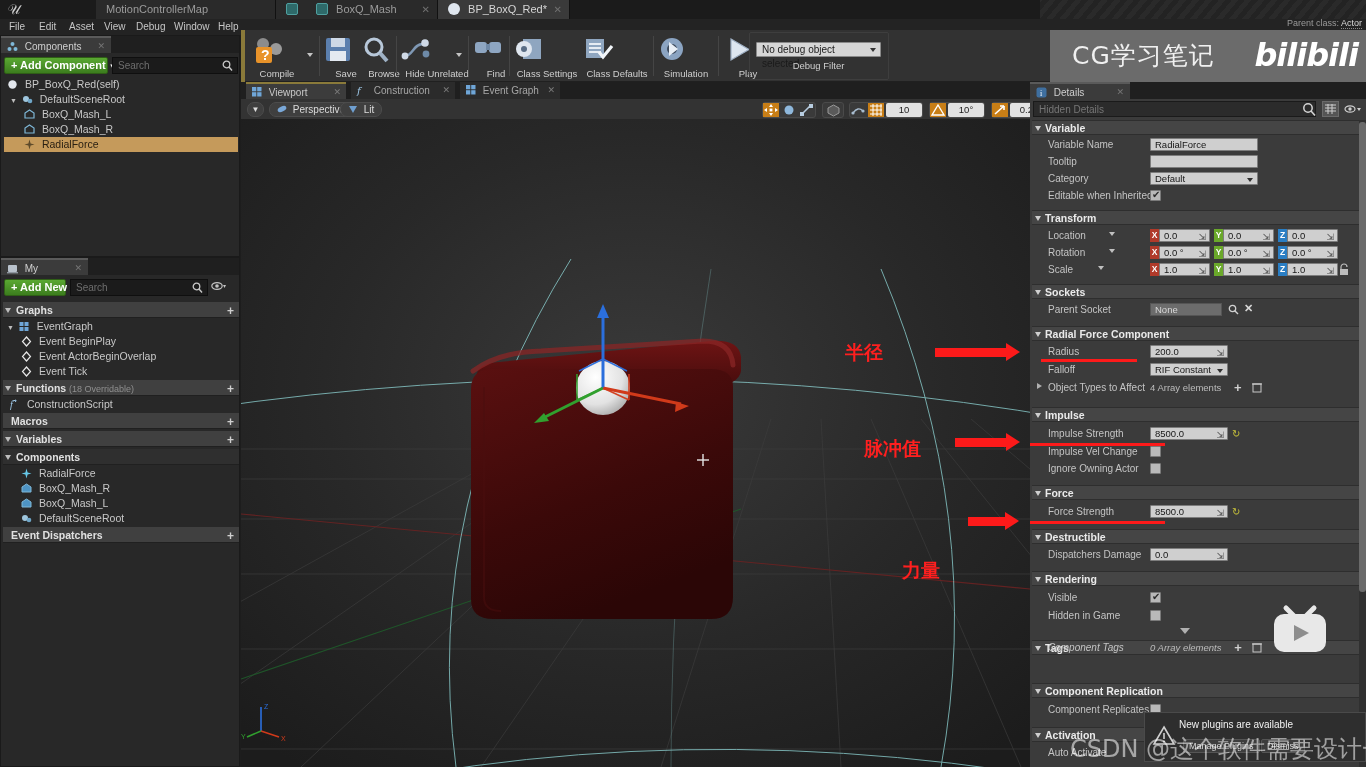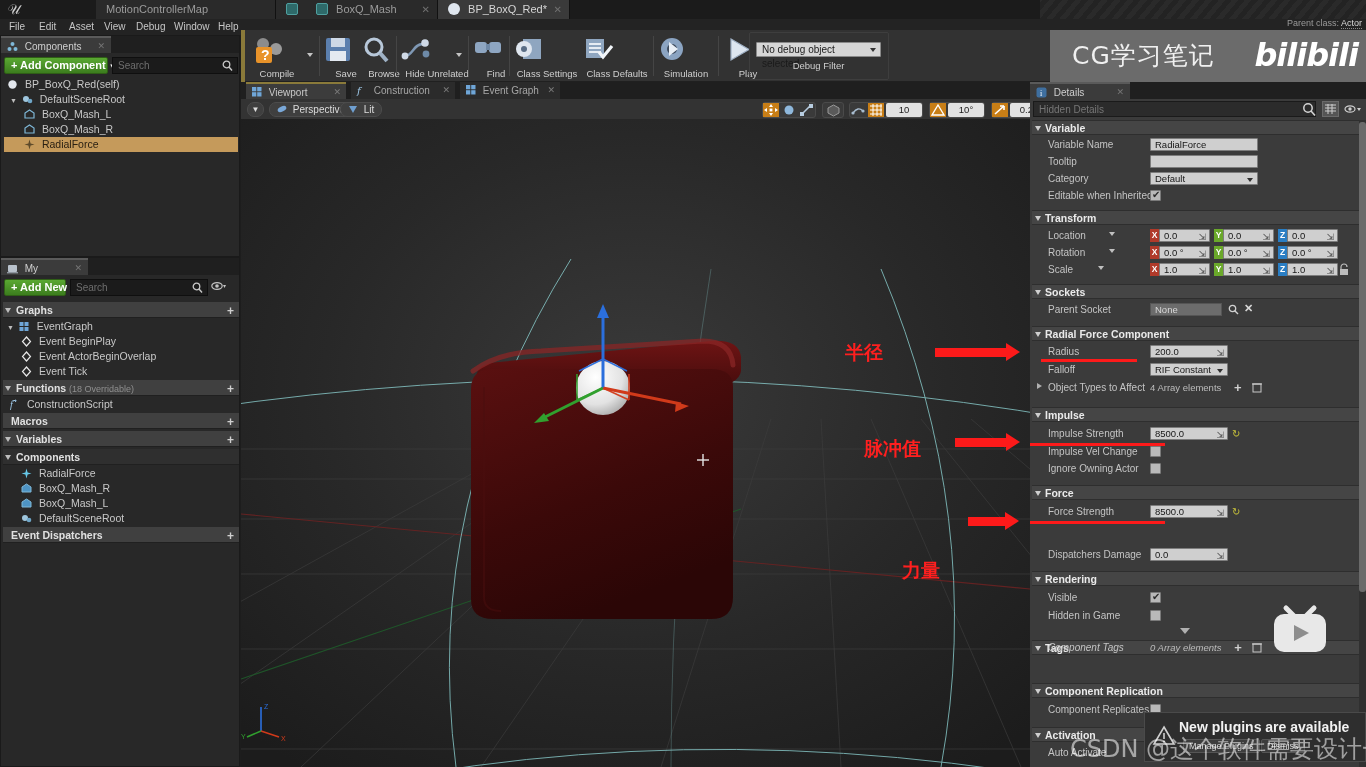--- a/index.html
+++ b/index.html
@@ -157,22 +157,22 @@
   .dvaltext { position:absolute; font-size:9.5px; color:#bdbdbd; line-height:17px; }
   .dsearch { position:absolute; left:3px; top:19px; width:283px; height:16px;
      background:#2b2b2b; border:1px solid #1a1a1a; color:#767676; font-size:10px;
      line-height:15px; padding-left:5px; }
   .scrollbar { position:absolute; right:0px; width:7px; background:#303030; }
   .scrollthumb { position:absolute; right:0px; width:7px; background:#6a6a6a; border-radius:3px;}
 
   
   .notif { position:absolute; left:1144px; top:712px; width:222px; height:50px;
      background:#2e2e2e; border:1px solid #4a4a4a; }
-  .notif .ntitle { position:absolute; left:34px; top:6px; font-size:14px;
-     font-weight:bold; color:#f2f2f2; }
+  .notif .ntitle { position:absolute; left:34px; top:6px; font-size:10px;
+     font-weight:normal; color:#f2f2f2; }
   .notif .nbtn { position:absolute; top:26px; height:14px; line-height:13px;
      font-size:9px; color:#d8d8d8; background:#3d3d3d; border:1px solid #555;
      padding:0 5px; border-radius:2px; }
 
   .playwm { position:absolute; left:1268px; top:602px; width:64px; height:56px; }
   .csdnwm { position:absolute; left:1070px; top:733px; font-size:24px;
      color:rgba(255,255,255,.55); white-space:nowrap; font-family:"DejaVu Sans",sans-serif; }
   svg { display:block; overflow:visible; }
 </style>
 </head>
@@ -1045,20 +1045,24 @@
     </div>
     <div class="drow" style="top:421px;">
       <div class="dlabel">Force Strength</div>
       <div class="dfield" style="left:118px;top:2px;width:78px;">
         <span>8500.0</span>
         <span class="spin">⇲</span>
       </div>
       <span style="position:absolute;left:200px;top:3px;color:#c8c23a;font-size:10px;">↻</span>
     </div>
 
+    <div class="dsect" style="top:447px;">
+      <span class="tri"></span>
+      <span>Destructible</span>
+    </div>
     <div class="drow" style="top:464px;">
       <div class="dlabel">Dispatchers Damage</div>
       <div class="dfield" style="left:118px;top:2px;width:78px;">
         <span>0.0</span>
         <span class="spin">⇲</span>
       </div>
     </div>
 
     <div class="dsect" style="top:489px;">
       <span class="tri"></span>

